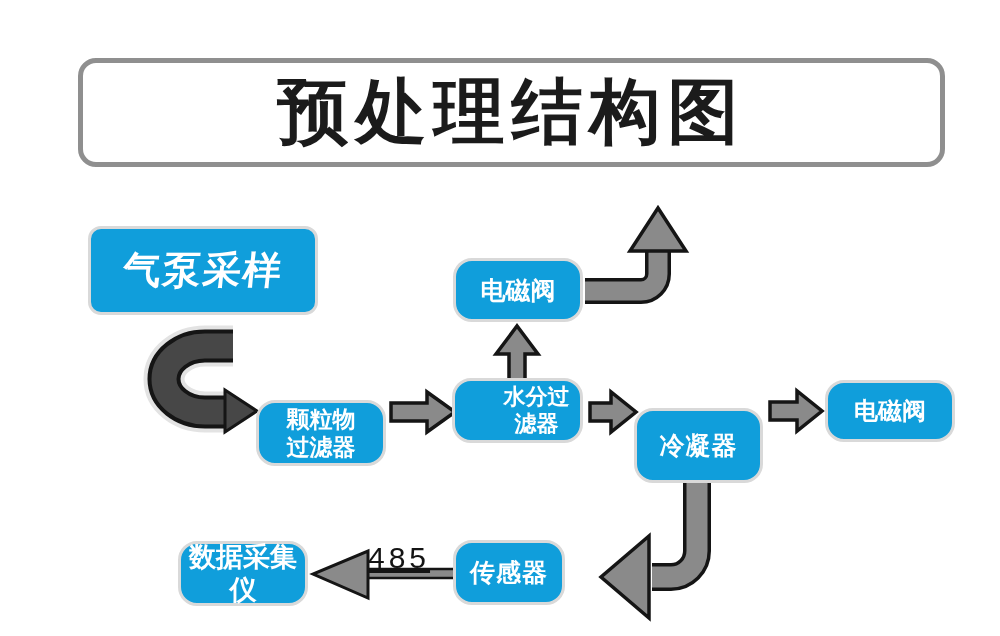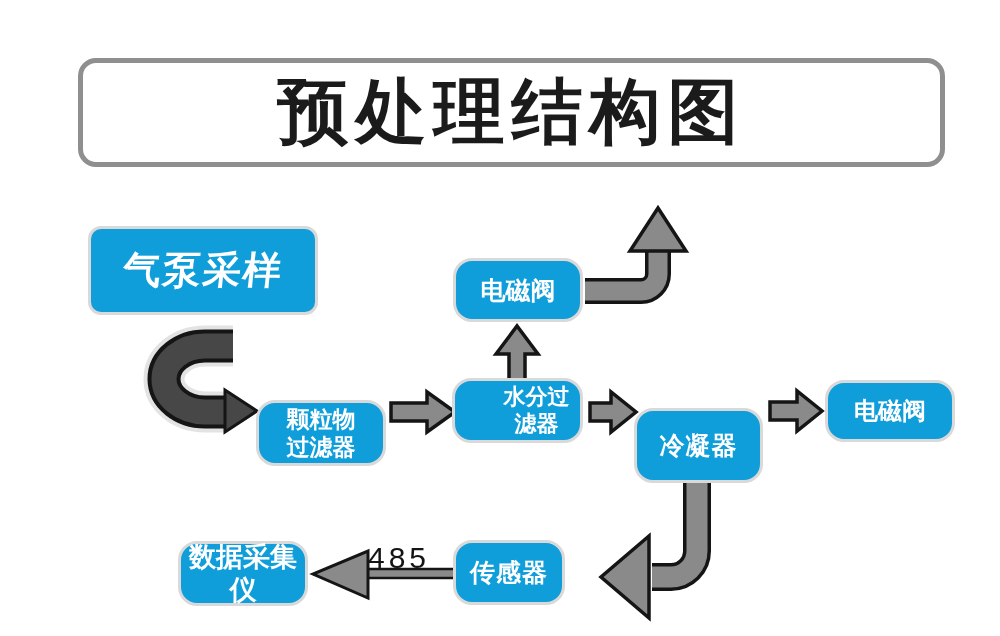--- a/index.html
+++ b/index.html
@@ -25,21 +25,21 @@
   .node-airpump .lbl{transform:skewX(-6deg);letter-spacing:2px;}
   .node-solenoid-top{left:453px;top:258px;width:130px;height:64px;font-size:25px;}
   .node-particulate{left:256px;top:377px;width:130px;height:66px;font-size:23px;margin-top:23px;}
   .node-moisture{left:452px;top:378px;width:131px;height:65px;font-size:22px;padding-left:38px;}
   .node-condenser{left:634px;top:378px;width:129px;height:75px;font-size:25px;letter-spacing:1px;margin-top:30px;}
   .node-solenoid-right{left:825px;top:380px;width:130px;height:62px;font-size:24px;}
   .node-collector{left:178px;top:541px;width:130px;height:65px;font-size:27px;}
   .node-sensor{left:453px;top:540px;width:112px;height:65px;font-size:25px;letter-spacing:1px;}
   .bus-label{
     position:absolute;left:366px;top:541px;width:66px;z-index:2;
-    font-size:30px;color:#141414;letter-spacing:4px;text-align:center;font-weight:400;
+    font-size:30px;color:#141414;letter-spacing:4px;text-align:center;font-weight:400;text-decoration:underline;
   }
 </style>
 </head>
 <body>
 
 <svg class="layer-arrows" width="1000" height="636" viewBox="0 0 1000 636">
 
   <g>
     <path d="M 233 346 L 205 346 A 41 33 0 0 0 205 412 L 224 412" fill="none" stroke="#e3e3e3" stroke-width="41"></path>
     <path d="M 233 346 L 205 346 A 41 33 0 0 0 205 412 L 224 412" fill="none" stroke="#151515" stroke-width="33"></path>

